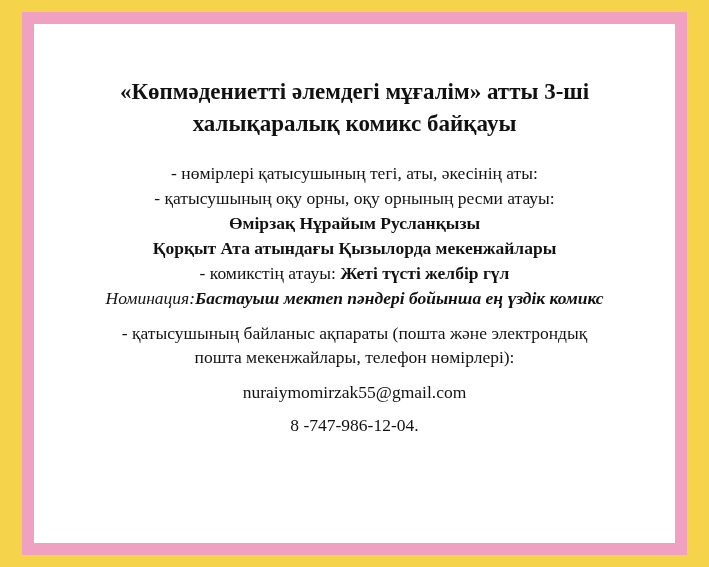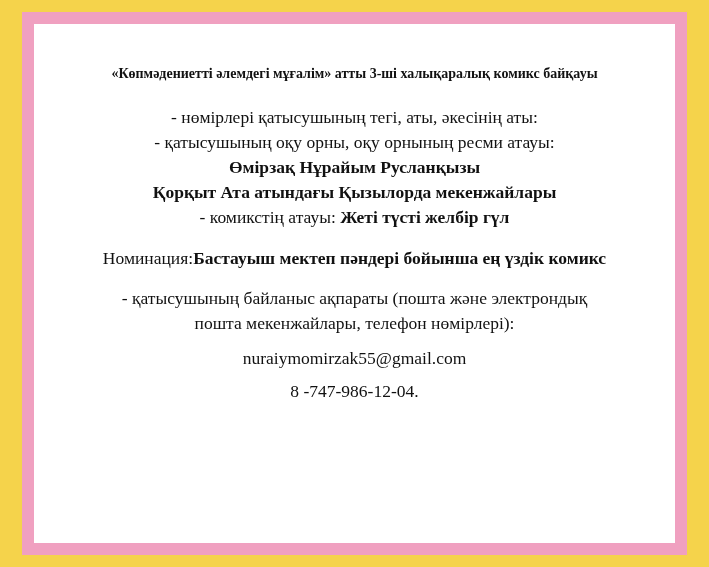--- a/index.html
+++ b/index.html
@@ -45,34 +45,35 @@
   }
   .content {
     width: 100%;
     text-align: center;
     color: #111111;
     font-size: 17.5px;
     line-height: 1.42;
   }
   .title {
     font-weight: bold;
-    font-size: 14px;
+    font-size: 23px;
     line-height: 1.38;
-    margin: 0 0 22px 0;
+    margin: 12px 0 22px 0;
     padding: 0 28px;
   }
   .line {
     margin: 0;
     padding: 0 4px;
   }
   .bold {
     font-weight: bold;
   }
   .nominee-line {
-    margin: 16px;
+    margin: 0;
+    font-style: italic;
   }
   .contact-block {
     margin: 10px;
     padding: 0 40px;
   }
   .email-line, .phone-line, .lang-line {
     margin: 8px;
   }
 </style>
 </head>

